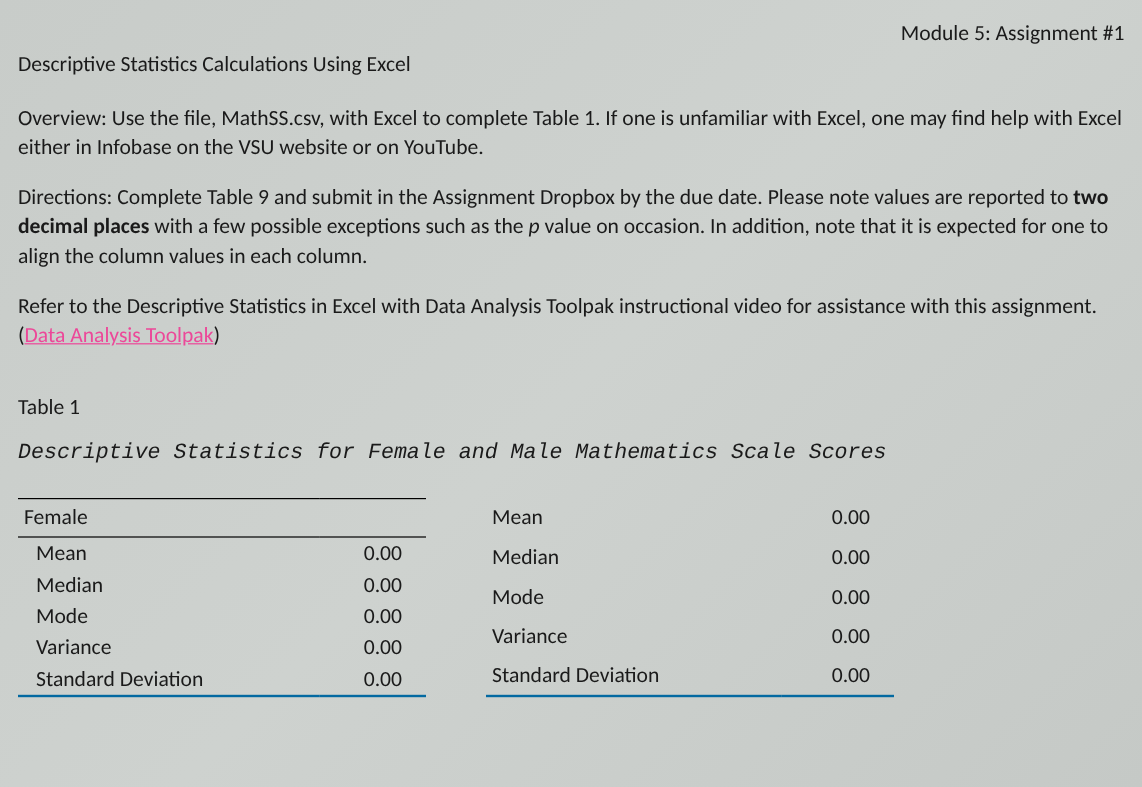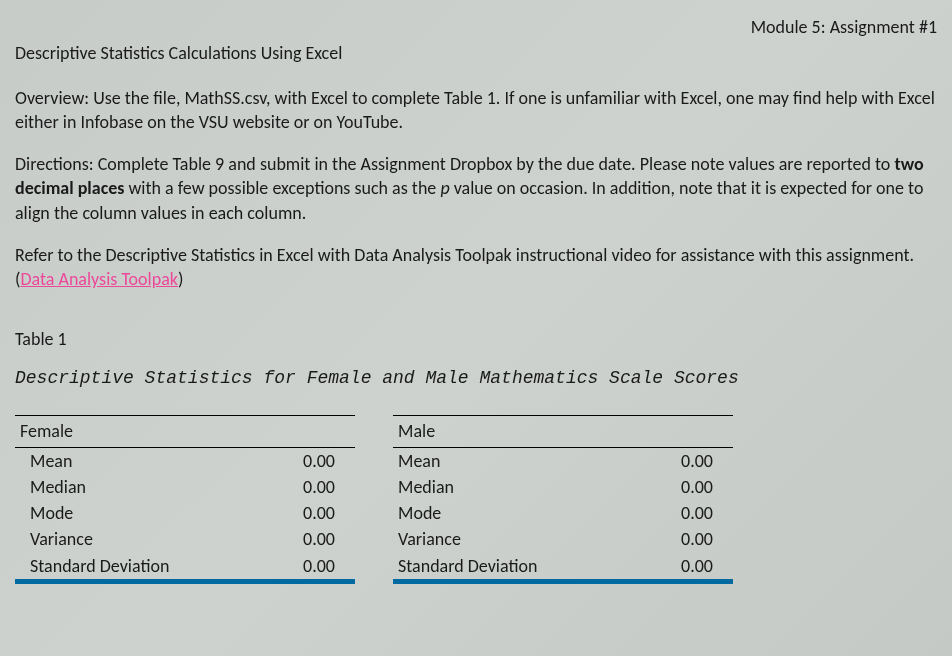--- a/index.html
+++ b/index.html
@@ -39,42 +39,42 @@
     .table-heading {
       margin: 35px 0 15px 0;
     }
     .table-caption {
       font-style: italic;
       margin: 0 0 25px 0;
       font-family: Liberation Mono, monospace;
     }
     .stats-wrapper {
       display: flex;
-      gap: 38px;
+      gap: 50px;
     }
     .stats-table {
       border-collapse: collapse;
       width: 340px;
     }
     .stats-table th {
       text-align: left;
       font-weight: normal;
       border-top: 1px solid #000;
       border-bottom: 1px solid #000;
       padding: 3px 5px;
     }
     .stats-table td {
       padding: 1px 5px;
     }
     .val-col {
       text-align: right;
       padding-right: 20px !important;
     }
     .stats-table tr.last td {
-      border-bottom: 5px solid #0369a1;
+      border-bottom: 2px solid #0369a1;
       margin-top: 16px;
     }
     .indent {
       padding-left: 15px !important;
     }
   </style>
 </head>
 <body>
 
 <div class="title-line1">Module 5:  Assignment #1</div>
@@ -118,23 +118,20 @@
     </tr>
     <tr class="last">
       <td class="indent">Standard Deviation</td>
       <td class="val-col">0.00</td>
     </tr>
   </tbody>
     </table>
 
   <table class="stats-table">
     <tbody>
-        <tr>
-          <th colspan="2">Male</th>
-        </tr>
     <tr>
       <td>Mean</td>
       <td class="val-col">0.00</td>
     </tr>
     <tr>
       <td>Median</td>
       <td class="val-col">0.00</td>
     </tr>
     <tr>
       <td>Mode</td>

